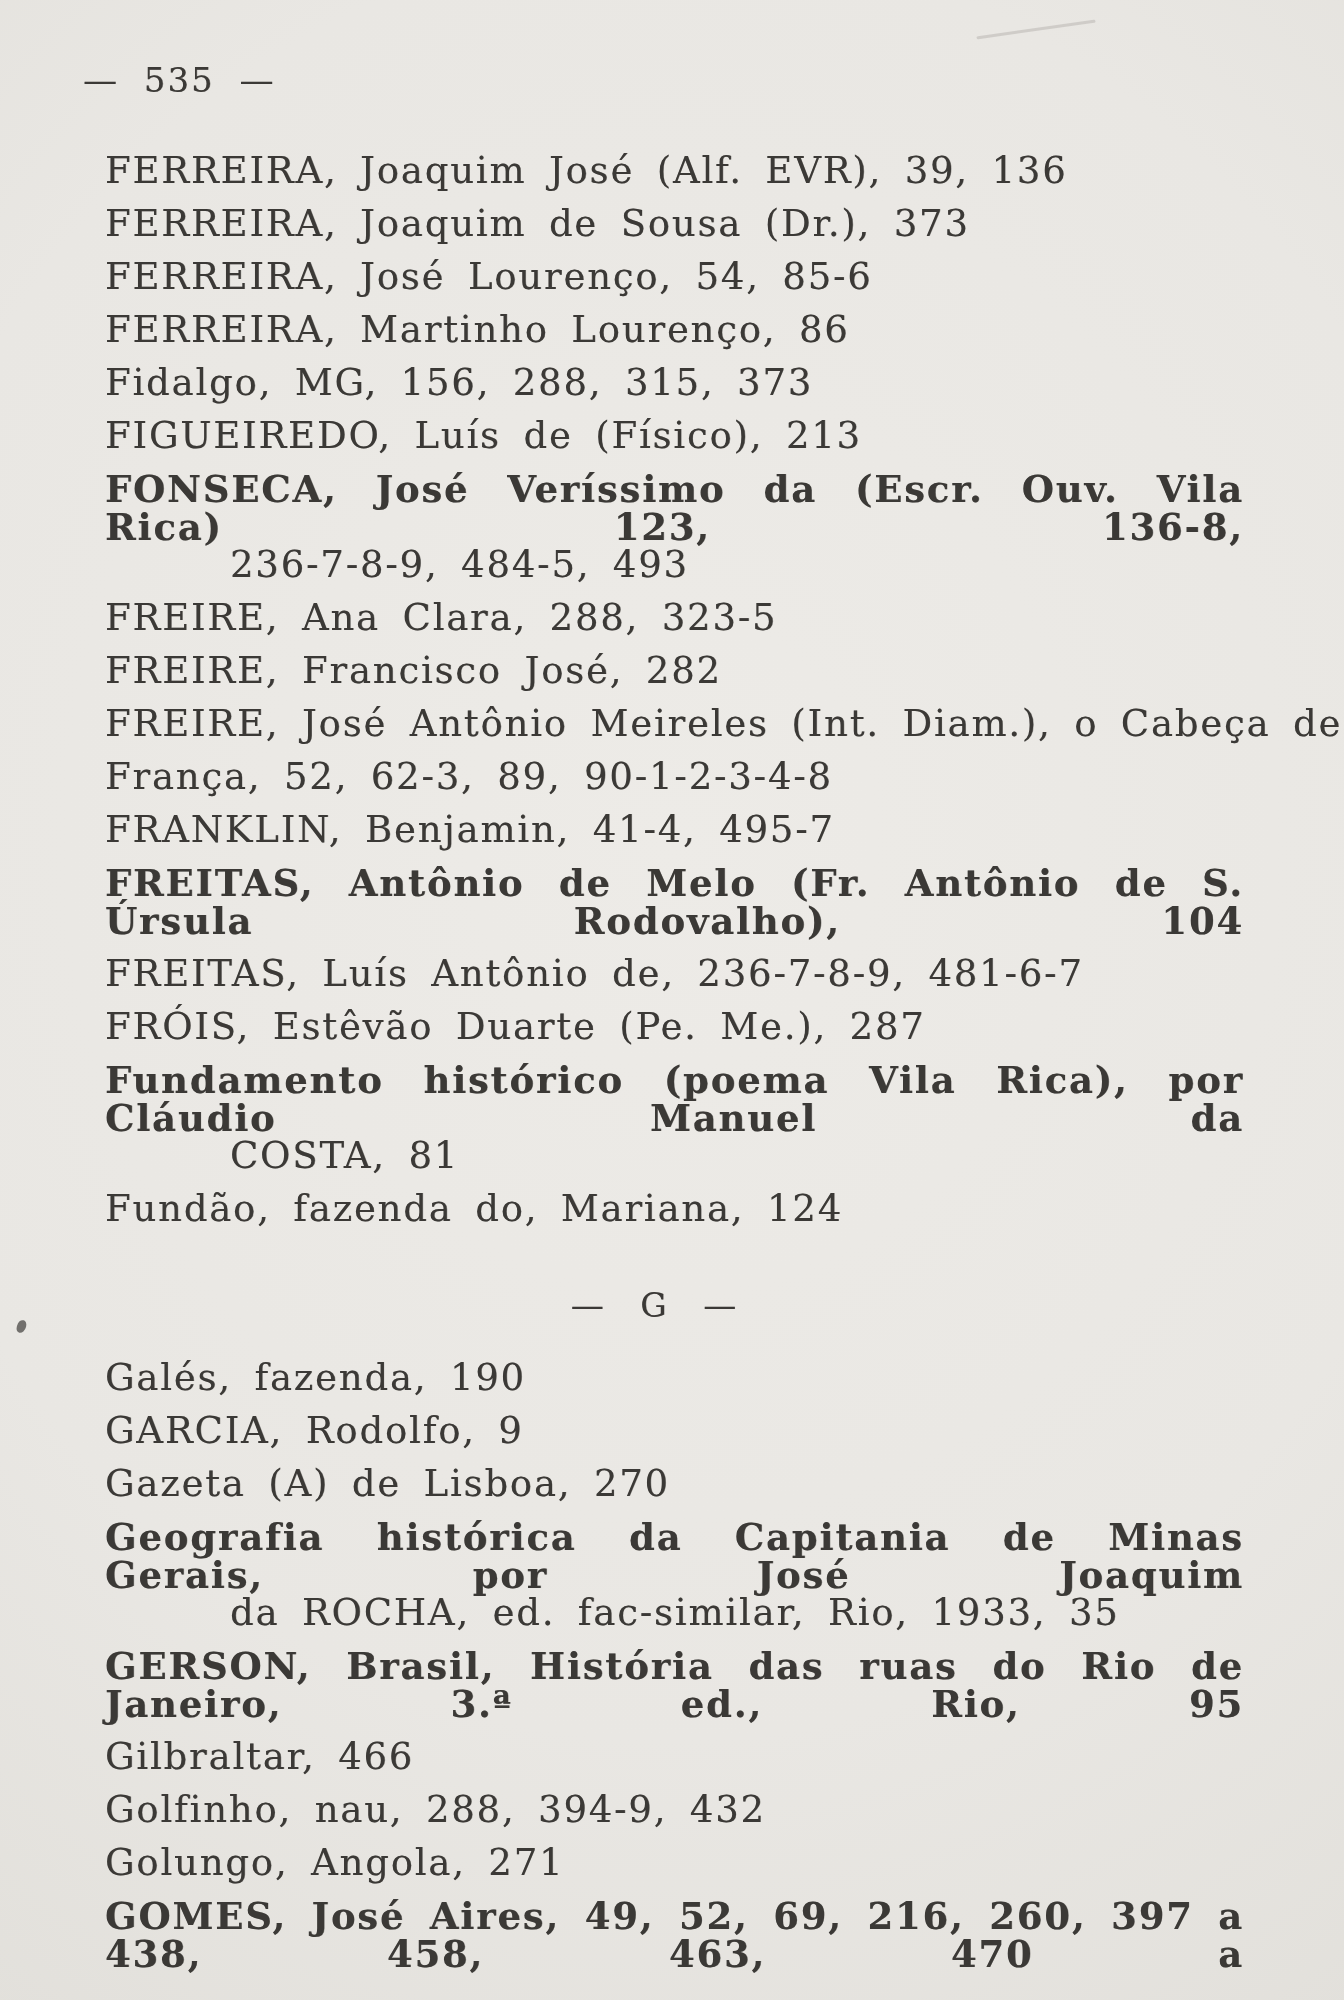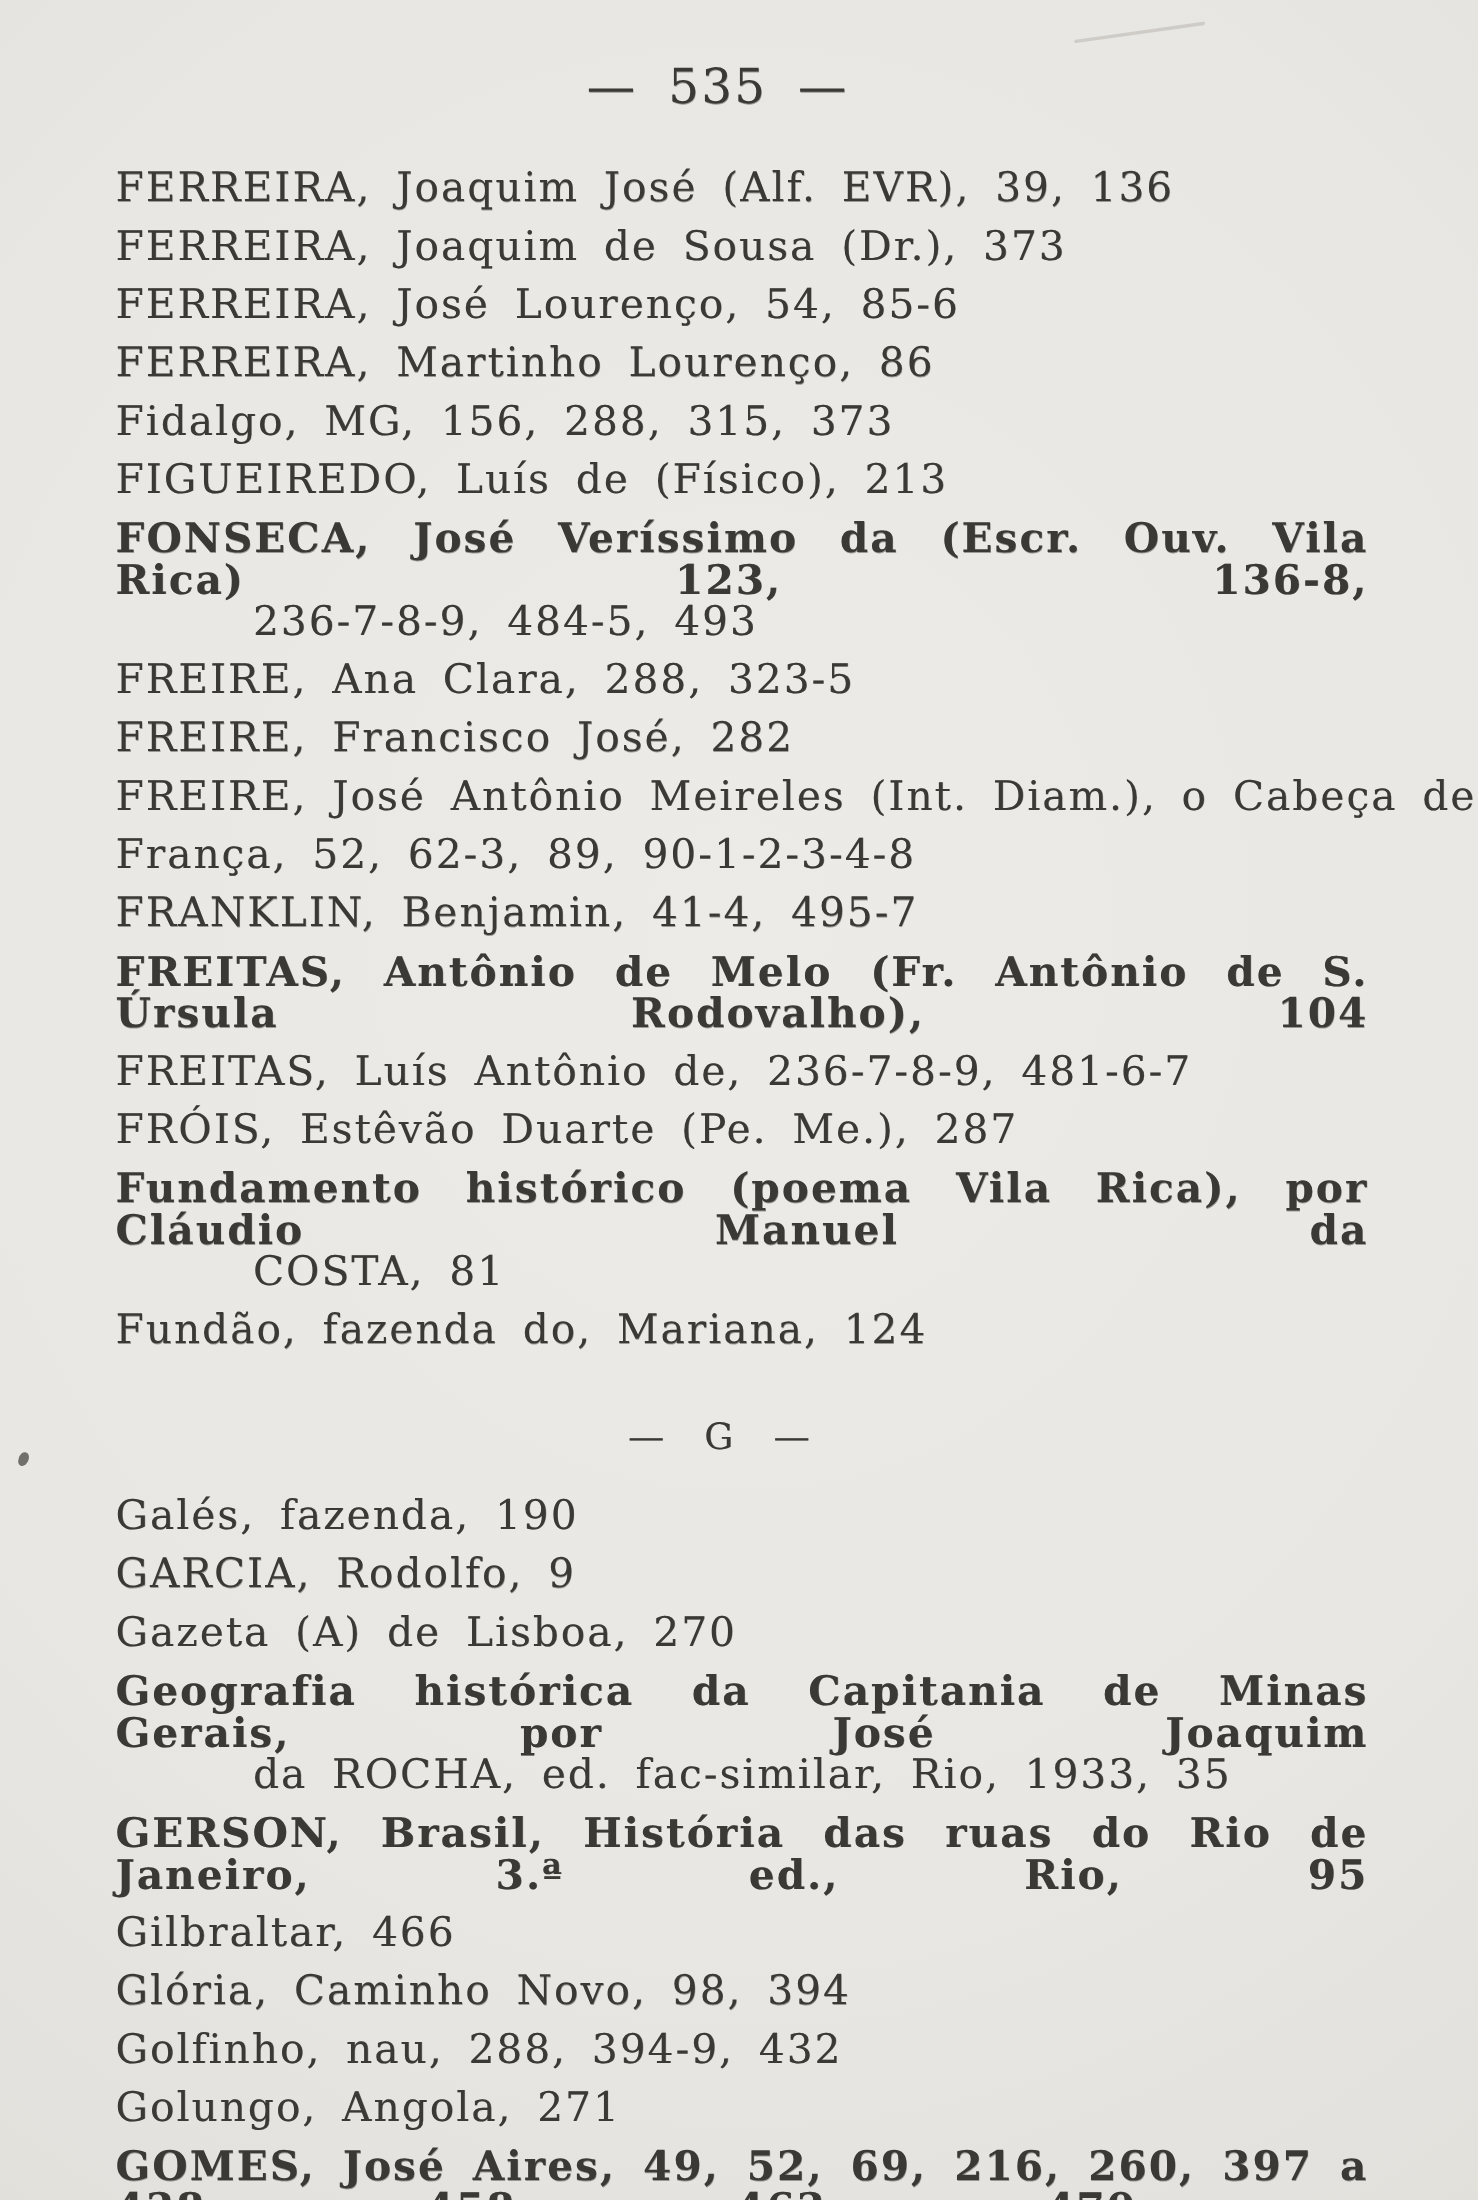--- a/index.html
+++ b/index.html
@@ -20,22 +20,22 @@
   .sheet {
     position: relative;
     width: 100%;
     height: 100%;
     box-sizing: border-box;
     padding: 0 100px 0 105px;
     text-shadow: 0.4px 0.4px 0.5px rgba(59, 57, 54, 0.45);
   }
   .page-header {
     padding-top: 58px;
-    text-align: center;
-    font-size: 44px;
+    text-align: left;
+    font-size: 34px;
     line-height: 44px;
     letter-spacing: 2px;
     word-spacing: 12px;
     transform: translateX(-22px);
   }
   .section-heading {
     font-size: 33px;
     font-weight: normal;
     text-align: center;
     line-height: 44px;
@@ -165,23 +165,20 @@
           <span class="line wide">Geografia histórica da Capitania de Minas Gerais, por José Joaquim</span>
           <span class="line cont">da ROCHA, ed. fac-similar, Rio, 1933, 35</span>
         </p>
         <p class="entry">
           <span class="line wide">GERSON, Brasil, História das ruas do Rio de Janeiro, 3.ª ed., Rio, 95</span>
         </p>
         <p class="entry">
           <span class="line">Gilbraltar, 466</span>
         </p>
         <p class="entry">
-          <span class="line">Glória, Caminho Novo, 98, 394</span>
-        </p>
-        <p class="entry">
           <span class="line">Golfinho, nau, 288, 394-9, 432</span>
         </p>
         <p class="entry">
           <span class="line">Golungo, Angola, 271</span>
         </p>
         <p class="entry">
           <span class="line wide">GOMES, José Aires, 49, 52, 69, 216, 260, 397 a 438, 458, 463, 470 a</span>
         </p>
       </div>
     </main>

